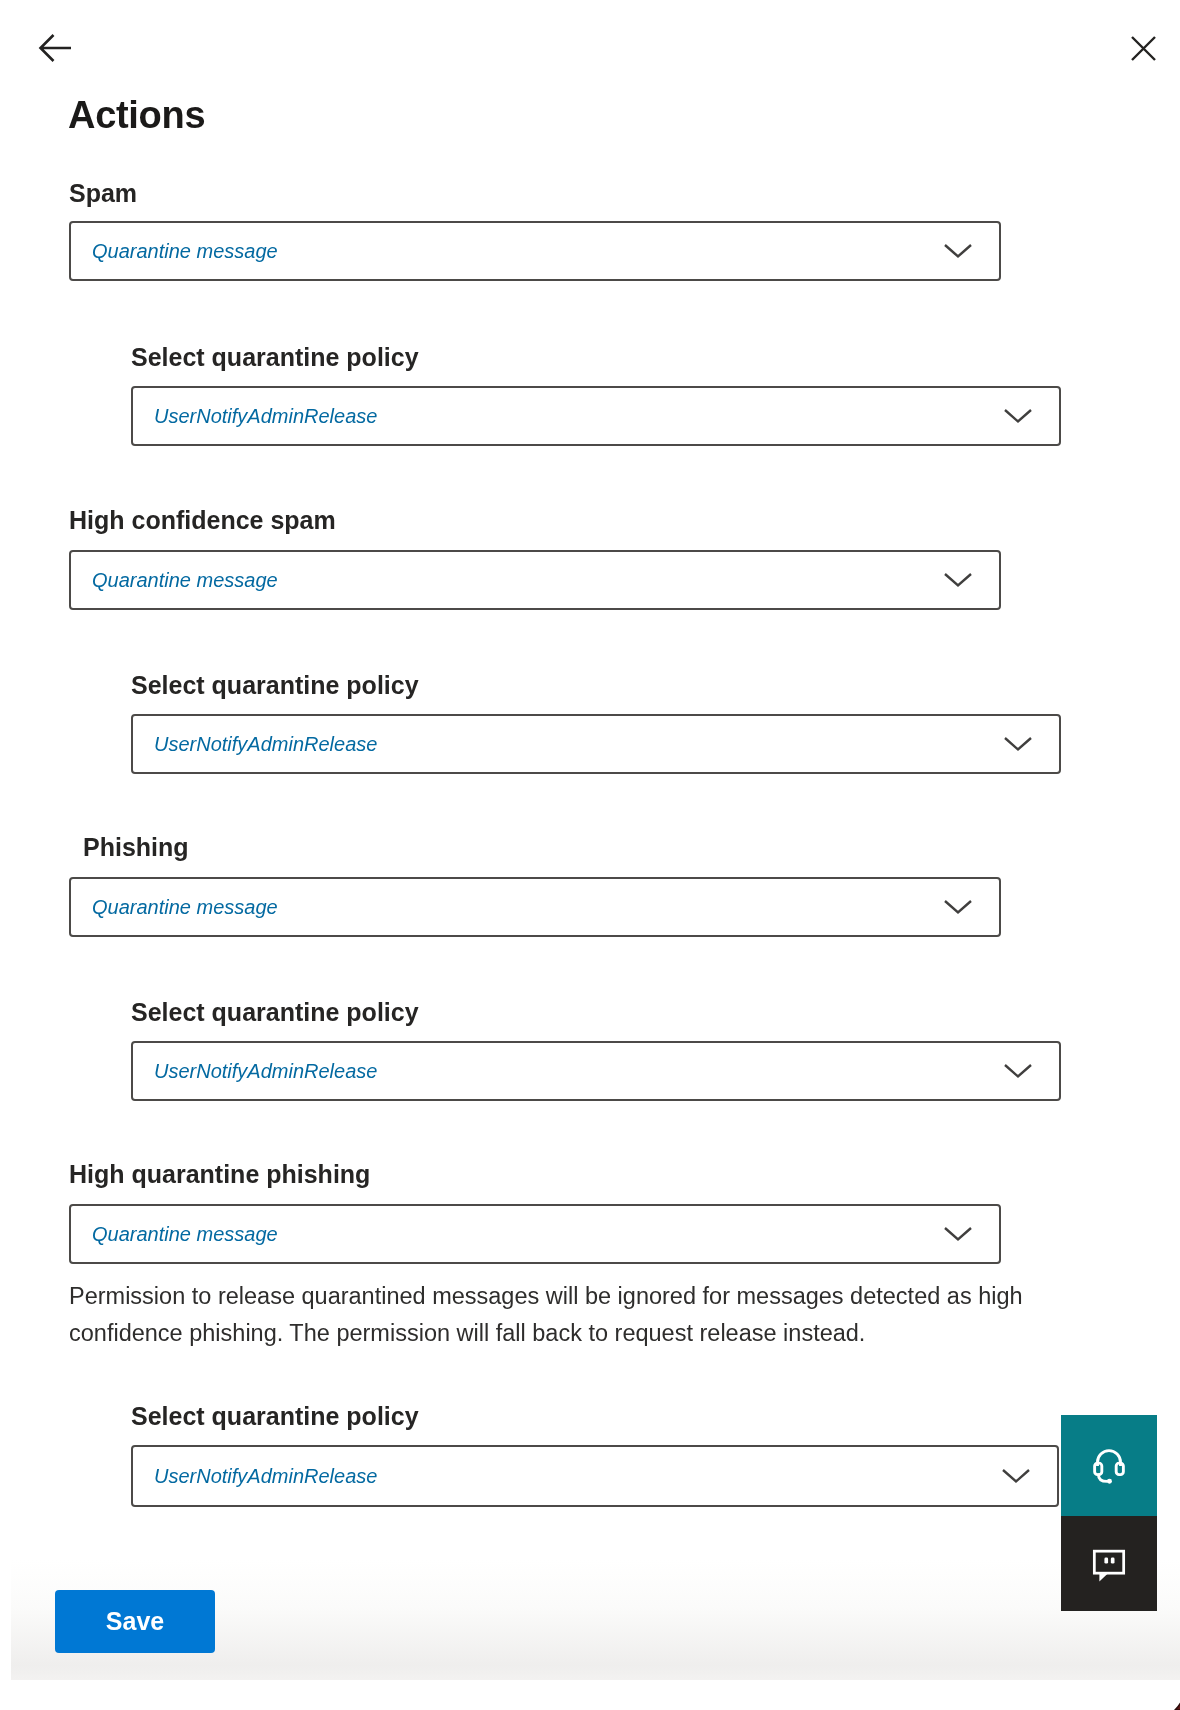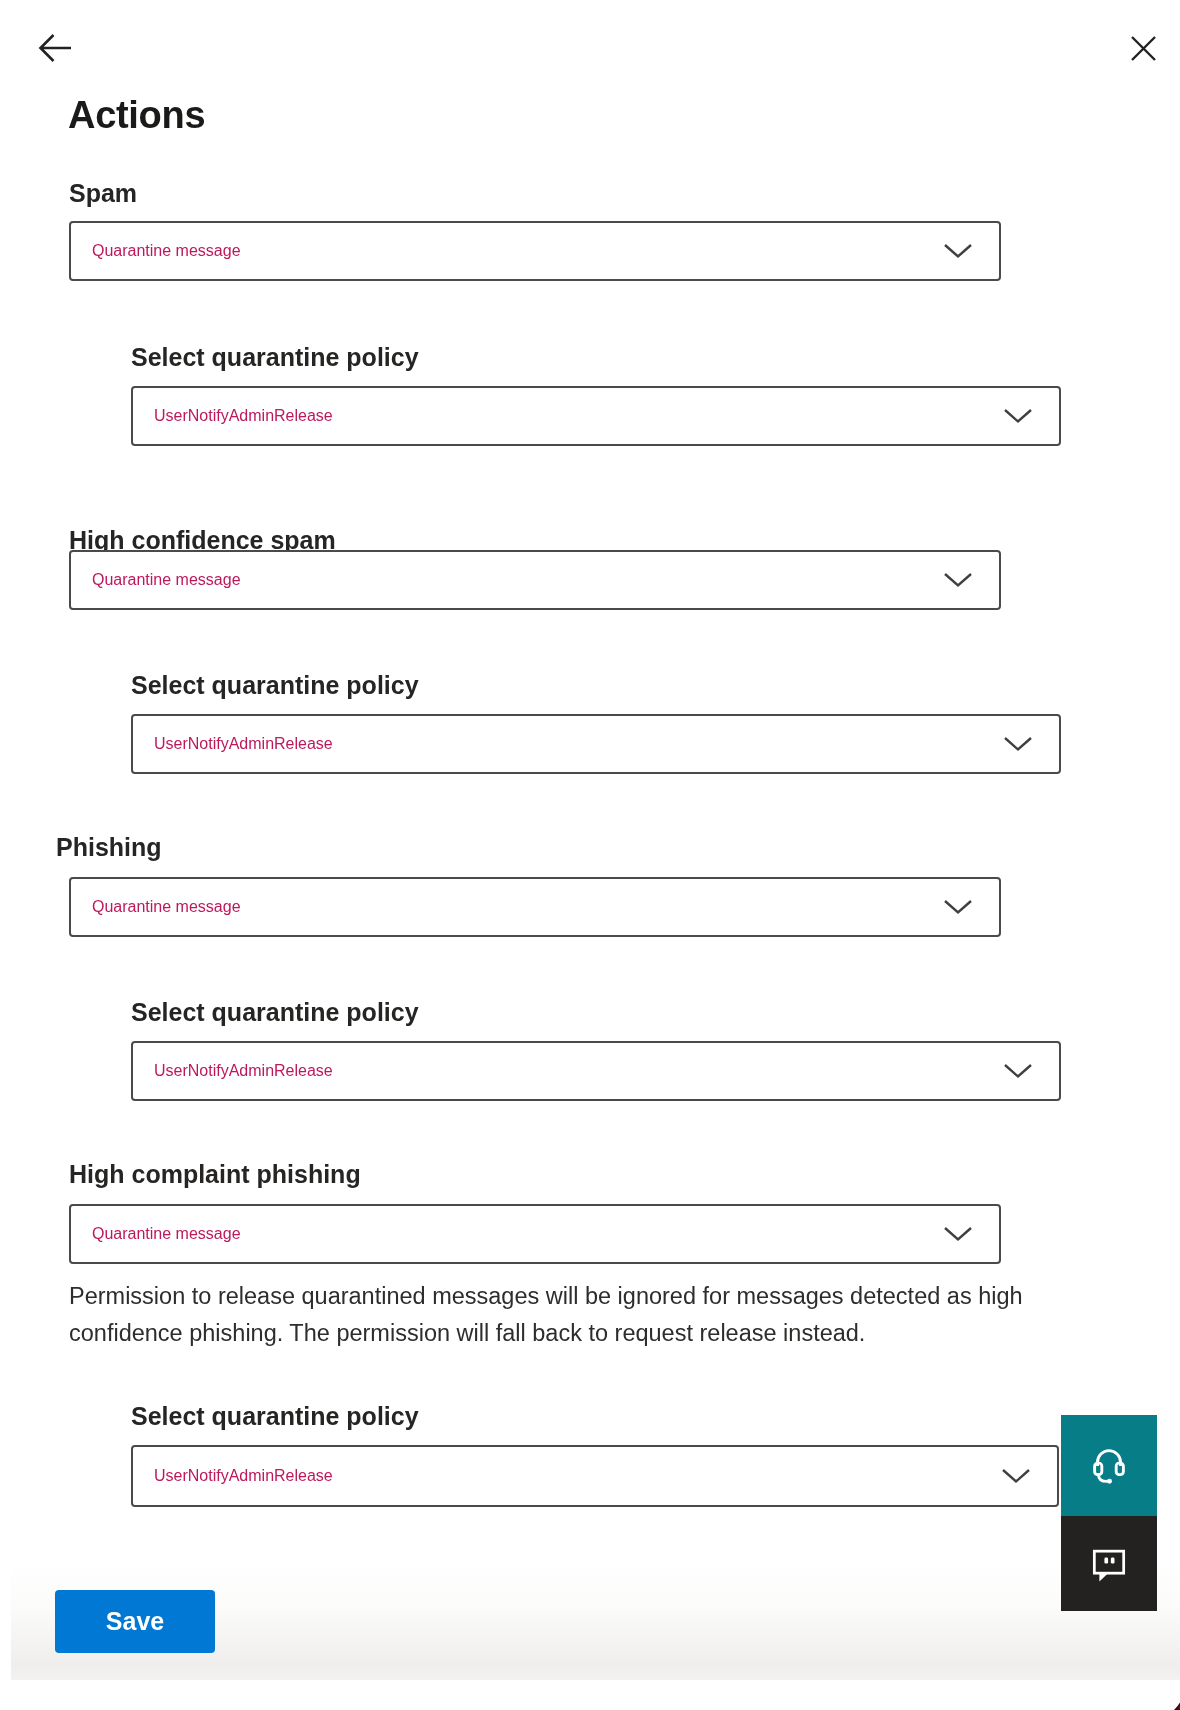--- a/index.html
+++ b/index.html
@@ -9,21 +9,21 @@
   }
   .icon-btn{position:absolute;background:transparent;border:none;padding:0;margin:0;cursor:pointer;line-height:0;}
   .title{position:absolute;left:57px;top:94px;font-size:38px;font-weight:700;color:#1b1a19;letter-spacing:-0.3px;}
   .lbl{position:absolute;font-size:25px;font-weight:600;color:#262524;line-height:30px;}
   .dd{
     position:absolute;height:60px;box-sizing:border-box;background:#fff;
     border:2px solid #4c4a48;border-radius:4px;cursor:pointer;
     display:flex;align-items:center;justify-content:space-between;
     padding:0 26px 0 21px;
   }
-  .dd-text{font-size:16px;color:#be185d;white-space:nowrap;}
+  .dd-text{font-size:20px;color:#0369a1;white-space:nowrap;font-style:italic;}
   .chev{flex:0 0 auto;}
   .note{position:absolute;left:58px;top:1278px;width:1005px;font-size:23.5px;line-height:37px;color:#2e2d2c;}
   .footer{
     position:absolute;left:0;top:1560px;width:1180px;height:120px;z-index:5;
     background:linear-gradient(180deg,#ffffff 0%,#fbfbfa 40%,#efeeed 88%,#f3f2f1 100%);
   }
   .btn{
     position:absolute;box-sizing:border-box;border-radius:4px;cursor:pointer;
     font-family:"Liberation Sans","DejaVu Sans",sans-serif;font-size:25px;font-weight:600;
     display:flex;align-items:center;justify-content:center;
@@ -65,51 +65,51 @@
     </svg>
   </div>
   <div class="lbl" style="left:120px;top:342px;">Select quarantine policy</div>
   <div class="dd" style="left:120px;top:386px;width:930px;">
     <span class="dd-text">UserNotifyAdminRelease</span>
     <svg class="chev" width="30" height="16" viewBox="0 0 30 16">
       <path d="M2 2 L15 13.5 L28 2" stroke="#403f3e" stroke-width="2.4" fill="none"></path>
     </svg>
   </div>
 
-  <div class="lbl" style="left:58px;top:525px;">High confidence spam</div>
+  <div class="lbl" style="left:58px;top:505px;">High confidence spam</div>
   <div class="dd" style="left:58px;top:550px;width:932px;">
     <span class="dd-text">Quarantine message</span>
     <svg class="chev" width="30" height="16" viewBox="0 0 30 16">
       <path d="M2 2 L15 13.5 L28 2" stroke="#403f3e" stroke-width="2.4" fill="none"></path>
     </svg>
   </div>
   <div class="lbl" style="left:120px;top:670px;">Select quarantine policy</div>
   <div class="dd" style="left:120px;top:714px;width:930px;">
     <span class="dd-text">UserNotifyAdminRelease</span>
     <svg class="chev" width="30" height="16" viewBox="0 0 30 16">
       <path d="M2 2 L15 13.5 L28 2" stroke="#403f3e" stroke-width="2.4" fill="none"></path>
     </svg>
   </div>
 
-  <div class="lbl" style="left:45px;top:832px;">Phishing</div>
+  <div class="lbl" style="left:72px;top:832px;">Phishing</div>
   <div class="dd" style="left:58px;top:877px;width:932px;">
     <span class="dd-text">Quarantine message</span>
     <svg class="chev" width="30" height="16" viewBox="0 0 30 16">
       <path d="M2 2 L15 13.5 L28 2" stroke="#403f3e" stroke-width="2.4" fill="none"></path>
     </svg>
   </div>
   <div class="lbl" style="left:120px;top:997px;">Select quarantine policy</div>
   <div class="dd" style="left:120px;top:1041px;width:930px;">
     <span class="dd-text">UserNotifyAdminRelease</span>
     <svg class="chev" width="30" height="16" viewBox="0 0 30 16">
       <path d="M2 2 L15 13.5 L28 2" stroke="#403f3e" stroke-width="2.4" fill="none"></path>
     </svg>
   </div>
 
-  <div class="lbl" style="left:58px;top:1159px;">High complaint phishing</div>
+  <div class="lbl" style="left:58px;top:1159px;">High quarantine phishing</div>
   <div class="dd" style="left:58px;top:1204px;width:932px;">
     <span class="dd-text">Quarantine message</span>
     <svg class="chev" width="30" height="16" viewBox="0 0 30 16">
       <path d="M2 2 L15 13.5 L28 2" stroke="#403f3e" stroke-width="2.4" fill="none"></path>
     </svg>
   </div>
 
   <div class="note">Permission to release quarantined messages will be ignored for messages detected as high confidence phishing. The permission will fall back to request release instead.</div>
 
   <div class="lbl" style="left:120px;top:1401px;">Select quarantine policy</div>

